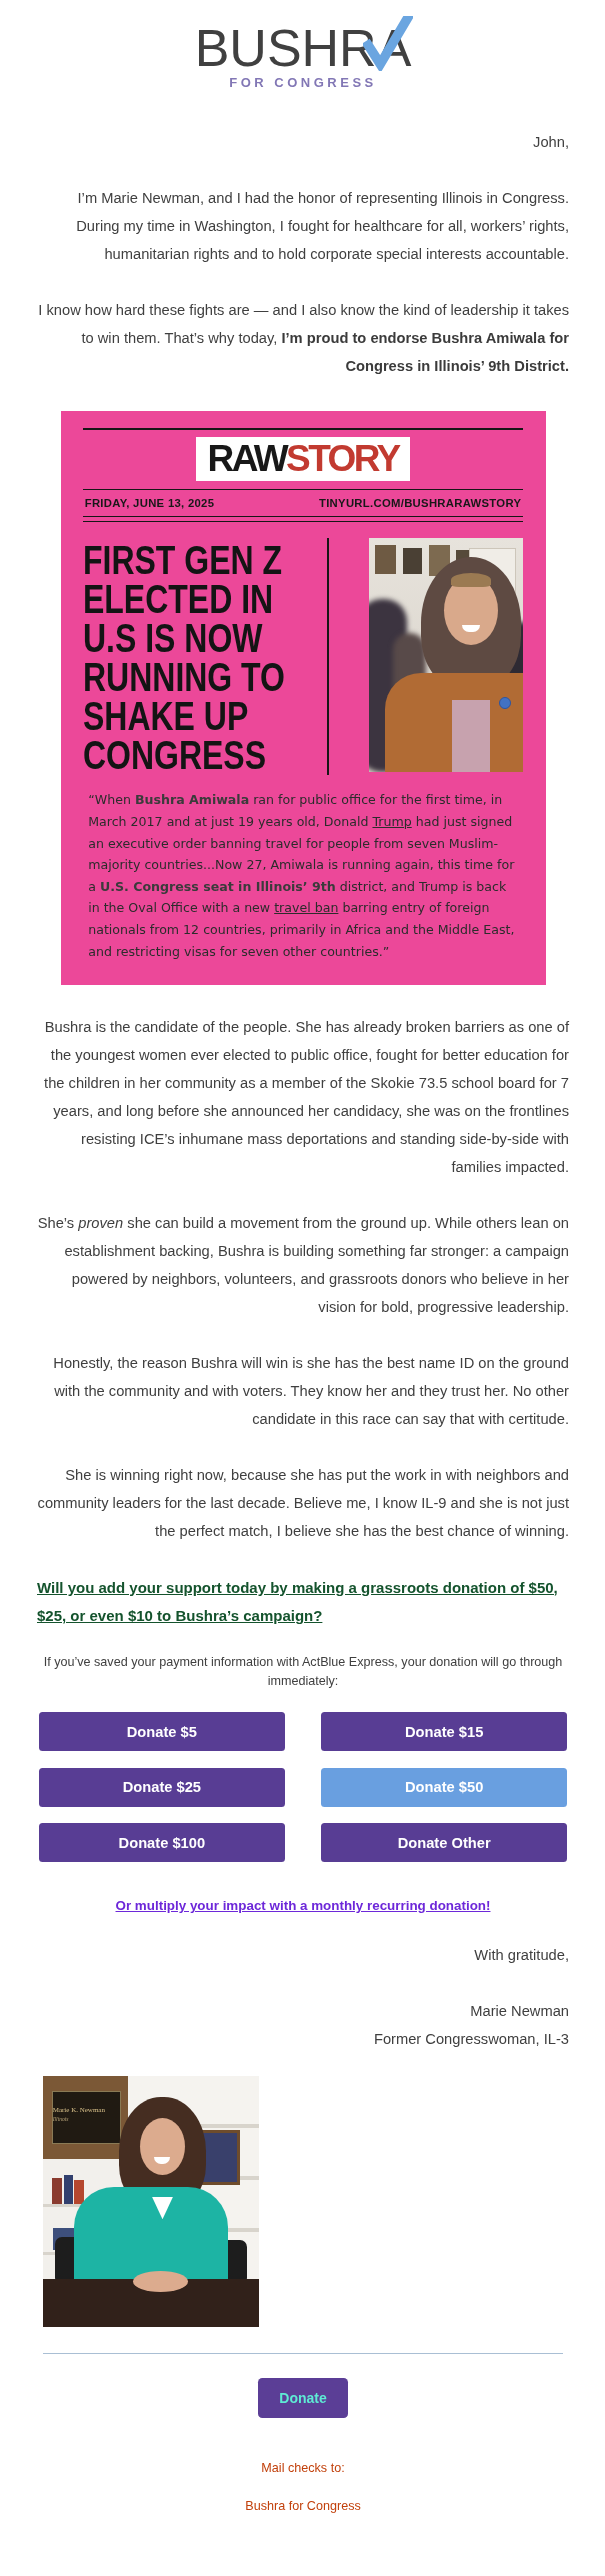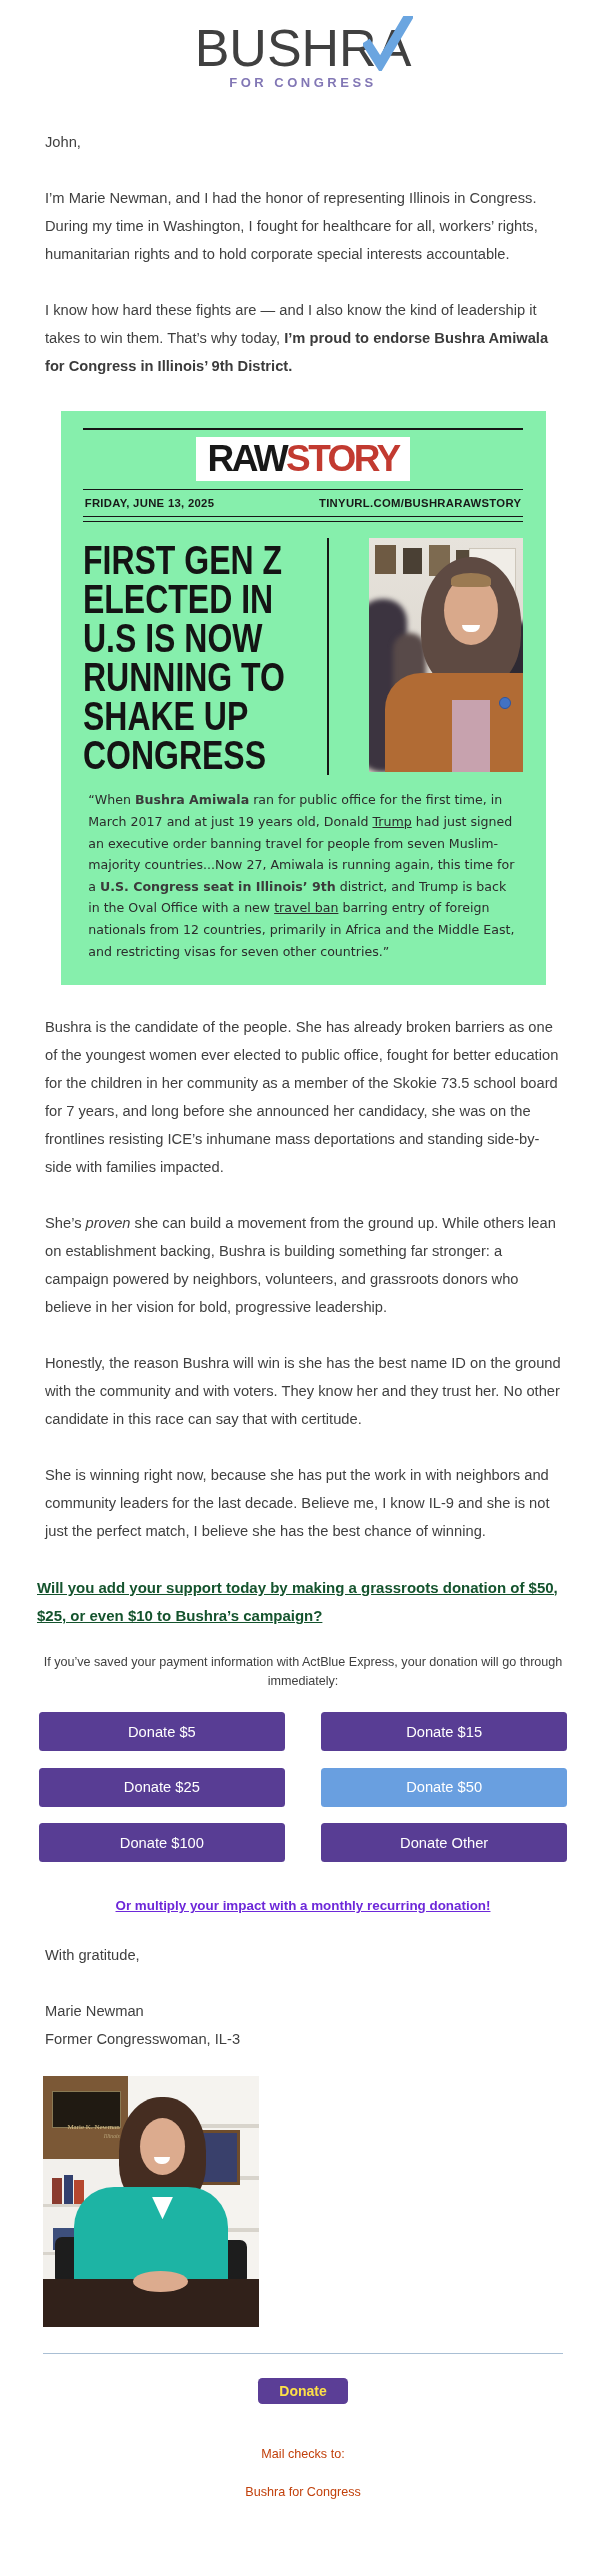--- a/index.html
+++ b/index.html
@@ -18,27 +18,27 @@
     font-size:52px; font-weight:400; color:#404040; letter-spacing:0px; line-height:54px;
   }
   .logo-a { position:relative; display:inline-block; }
   .logo-a svg { position:absolute; left:-14px; top:-5.2px; }
   .logo-sub {
     font-size:13px; font-weight:700; letter-spacing:3.5px; color:#8277b5; margin-top:0px;
   }
 
   
   .content { padding:0 37px; }
-  .content p.body { font-size:14.7px; line-height:28px; margin:28px 8px 0; }
+  .content p.body { font-size:14.7px; line-height:28px; margin:28px 0 0;text-align:right; }
   .greeting { margin-top:38px !important; }
   .content b, .content strong { color:#3b3b3b; }
 
   
   .np {
-    width:485px; margin:31px auto 1px; background:#86efac;
+    width:485px; margin:31px auto 1px; background:#ec4899;
     padding:17.3px 22.5px 22.5px; color:#181818;
   }
   .np .rule { height:1.7px; background:#161616; }
   .np .mast-row { text-align:center; margin:7.8px 0; }
   .np .mast {
     display:inline-block; background:#ffffff; padding:1.7px 12px;
     font-size:37px; font-weight:800; letter-spacing:-2.6px; line-height:40px;
     font-family:"Liberation Sans", sans-serif;
   }
   .np .mast .mast-red { color:#c23a30; }
@@ -100,39 +100,39 @@
     color:#14532d; text-decoration:underline; cursor:pointer;
   }
   .actblue-note {
     margin:22.5px 5.2px 0; text-align:center; font-size:12.6px; line-height:19px; color:#404040;
   }
   .donate-grid {
     display:grid; grid-template-columns:1fr 1fr; gap:16.4px 36px; margin:21px 1.7px 0;
   }
   .dbtn {
     height:39px; display:flex; align-items:center; justify-content:center;
-    background:#583d94; color:#ffffff; font-size:14.7px; font-weight:400;
+    background:#583d94; color:#ffffff; font-size:14.7px; font-weight:700;
     border-radius:3.5px; text-decoration:none; cursor:pointer;
   }
   .dbtn.blue { background:#699fe0; }
   a.recur {
     display:block; margin:36px 0 8.7px; text-align:center;
     font-size:13.4px; font-weight:700; color:#6d28d9; text-decoration:underline; cursor:pointer;
   }
 
   
   .sign-name { margin-top:28px !important; }
   .sign-title { margin-top:0 !important; }
 
   .marie { position:relative; width:216px; height:251px; margin:22.5px 0 0 6px;
     background:#e9e5df; overflow:hidden; }
   .marie .wood { position:absolute; left:0; top:0; width:85px; height:83px; background:#7b5836; }
-  .marie .plaque { position:absolute; left:8.7px; top:15.6px; width:69px; height:37px;
-    background:#201a12; border:0.9px solid #8a7a55; color:#d8c08a; text-align:right;
-    font-size:7px; line-height:8.7px; padding-top:31px; font-family:"Liberation Serif", serif; }
+  .marie .plaque { position:absolute; left:8.7px; top:15.6px; width:69px; height:53px;
+    background:#201a12; border:0.9px solid #8a7a55; color:#d8c08a; text-align:left;
+    font-size:7px; line-height:8.7px; padding-top:14px; font-family:"Liberation Serif", serif; }
   .marie .plaque .il { font-style:italic; font-size:5.6px; color:#b8a479; }
   .marie .shelves { position:absolute; left:85px; top:0; width:132px; height:203px;
     background:repeating-linear-gradient(#f5f3ef 0 48px, #d8d4cc 48px 52px); }
   .marie .shelves2 { position:absolute; left:0; top:83px; width:85px; height:120px;
     background:repeating-linear-gradient(#f2f0ec 0 45px, #d8d4cc 45px 48px); }
   .marie .bk1 { position:absolute; left:8.7px; top:102px; width:10.4px; height:26px; background:#8a3b2f; }
   .marie .bk2 { position:absolute; left:21px; top:99px; width:8.7px; height:29px; background:#32406e; }
   .marie .bk3 { position:absolute; left:31px; top:104px; width:10.4px; height:24px; background:#b5472f; }
   .marie .bk4 { position:absolute; left:10.4px; top:152px; width:29px; height:22.5px; background:#3d4f7c; }
   .marie .gradpic { position:absolute; right:19px; top:54px; width:40px; height:55px;
@@ -152,22 +152,22 @@
   .marie .vshirt { position:absolute; left:109px; top:121px; width:21px; height:22.5px;
     background:#ffffff; clip-path:polygon(0 0, 100% 0, 50% 100%); }
   .marie .desk { position:absolute; left:0; bottom:0; width:216px; height:48px; background:#31211a; }
   .marie .hands { position:absolute; left:90px; bottom:35px; width:55px; height:21px;
     background:#dcab8e; border-radius:50%; }
 
   
   .divider { border:none; border-top:0.9px solid #a9bfd4; margin:26px 6px 0; }
   .donate-single-wrap { text-align:center; margin-top:24px; }
   .donate-single {
-    display:inline-block; background:#5b3e96; color:#fde047; font-weight:700; font-size:14px;
-    padding:5px 21px; border-radius:4.3px; text-decoration:none; cursor:pointer;
+    display:inline-block; background:#5b3e96; color:#5eead4; font-weight:700; font-size:14px;
+    padding:12px 21px; border-radius:4.3px; text-decoration:none; cursor:pointer;
   }
   .mail-block { text-align:center; margin-top:43px; }
   .mail-block p { font-size:12.6px; color:#c2410c; margin:0 0 24px; }
 </style>
 </head>
 <body>
 
 <div class="email">
 
   <header class="logo">

